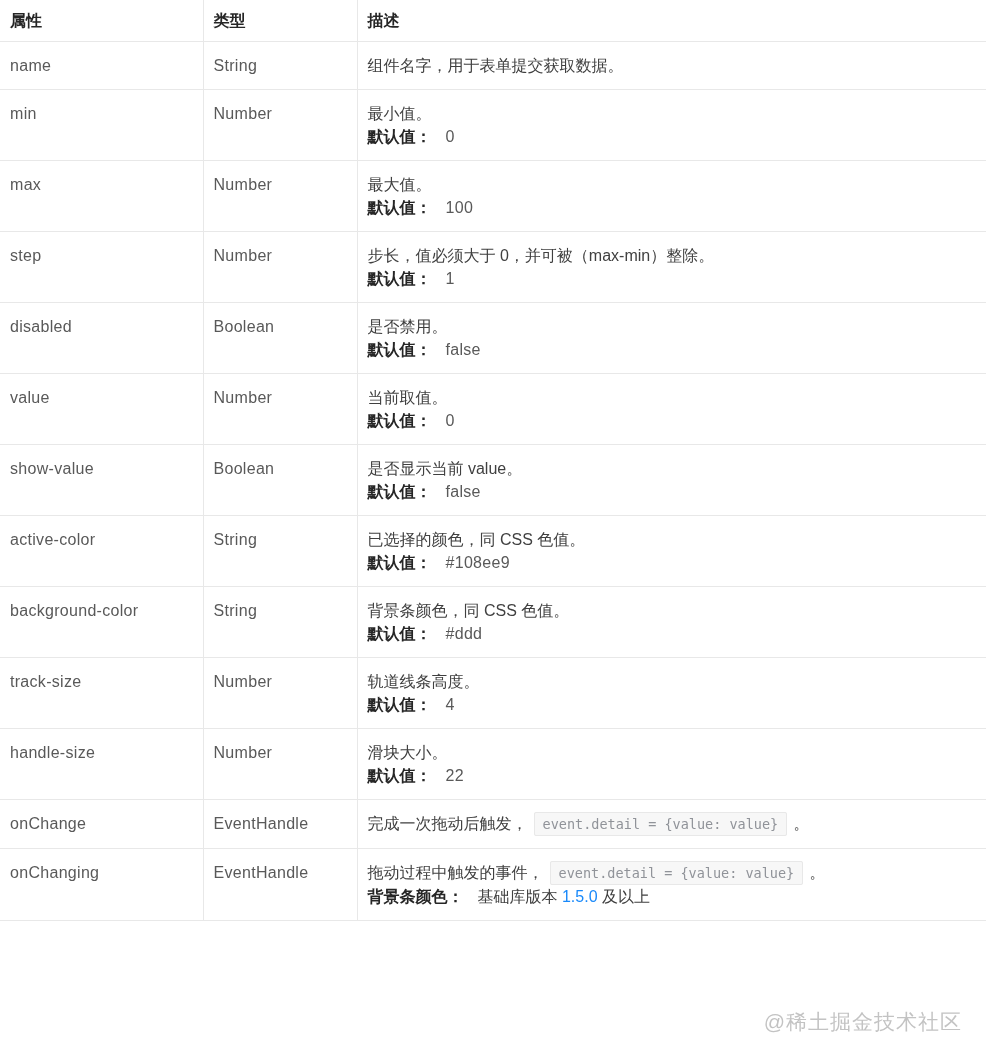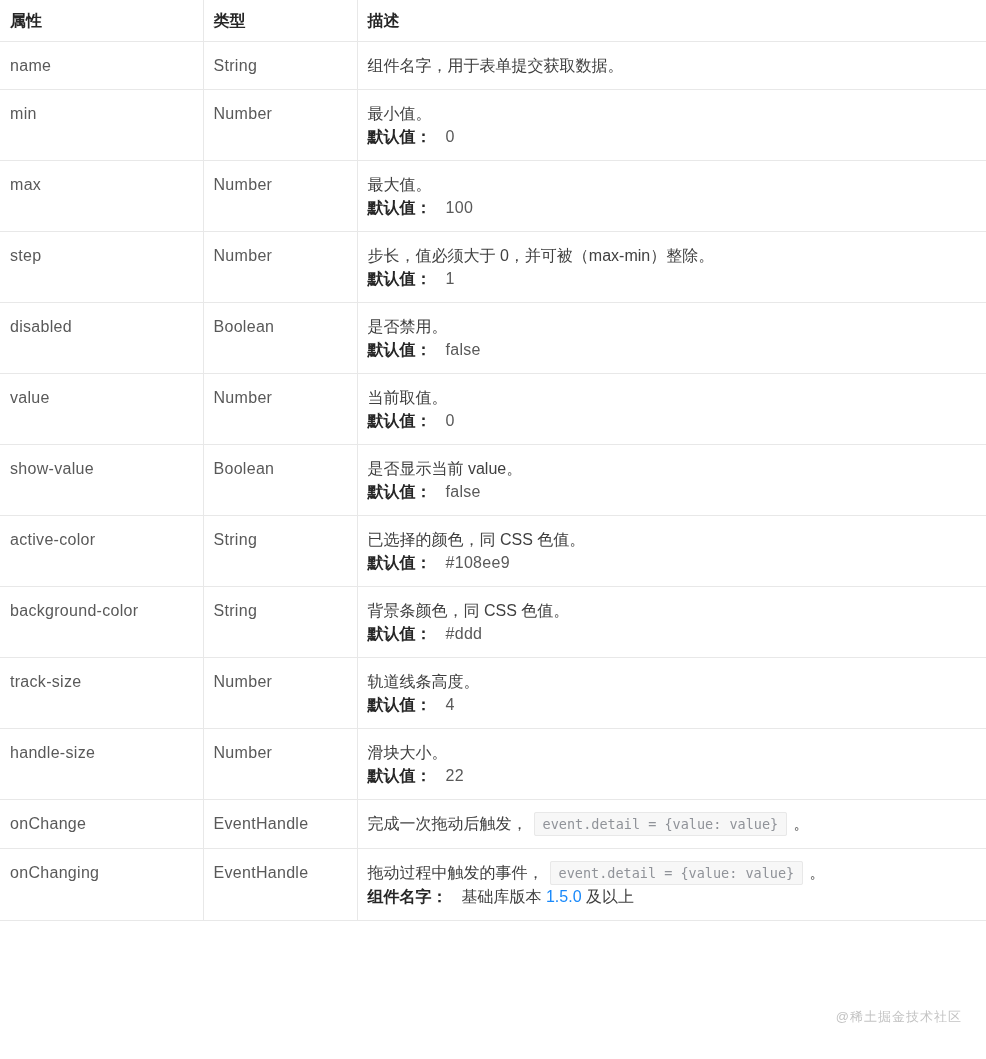--- a/index.html
+++ b/index.html
@@ -61,21 +61,21 @@
   code.inline-code:empty { display: none; border: none; padding: 0; margin: 0; }
   .line2 { }
   .line2 strong { color: #262626; font-weight: bold; }
   .line2 .defval, .line2 .ver-pre { margin-left: 14px; }
   .line2 .defval { color: #595959; letter-spacing: 0.3px; }
   a.link { color: var(--link); text-decoration: none; cursor: pointer; }
   .watermark {
     position: absolute;
     top: 1008px;
     right: 24px;
-    font-size: 13px;
+    font-size: 21px;
     color: #bdbdbd;
     opacity: 0.9;
     letter-spacing: 1px;
     pointer-events: none;
   }
 </style>
 </head>
 <body>
 
 <table class="props-table">
@@ -199,19 +199,19 @@
       <div class="desc-line"><span>完成一次拖动后触发，</span><code class="inline-code">event.detail = {value: value}</code><span>。</span></div>
 
     </td>
   </tr>
 
   <tr>
     <td class="col-prop">onChanging</td>
     <td class="col-type">EventHandle</td>
     <td class="col-desc">
       <div class="desc-line"><span>拖动过程中触发的事件，</span><code class="inline-code">event.detail = {value: value}</code><span>。</span></div>
-      <div class="line2"><strong>组件名字：</strong><span class="ver-pre">基础库版本 </span><a class="link">1.5.0</a><span> 及以上</span></div>
+      <div class="line2"><strong>背景条颜色：</strong><span class="ver-pre">基础库版本 </span><a class="link">1.5.0</a><span> 及以上</span></div>
     </td>
   </tr>
 </tbody>
 </table>
 
 <div class="watermark">@稀土掘金技术社区</div>
 
 </body></html>

